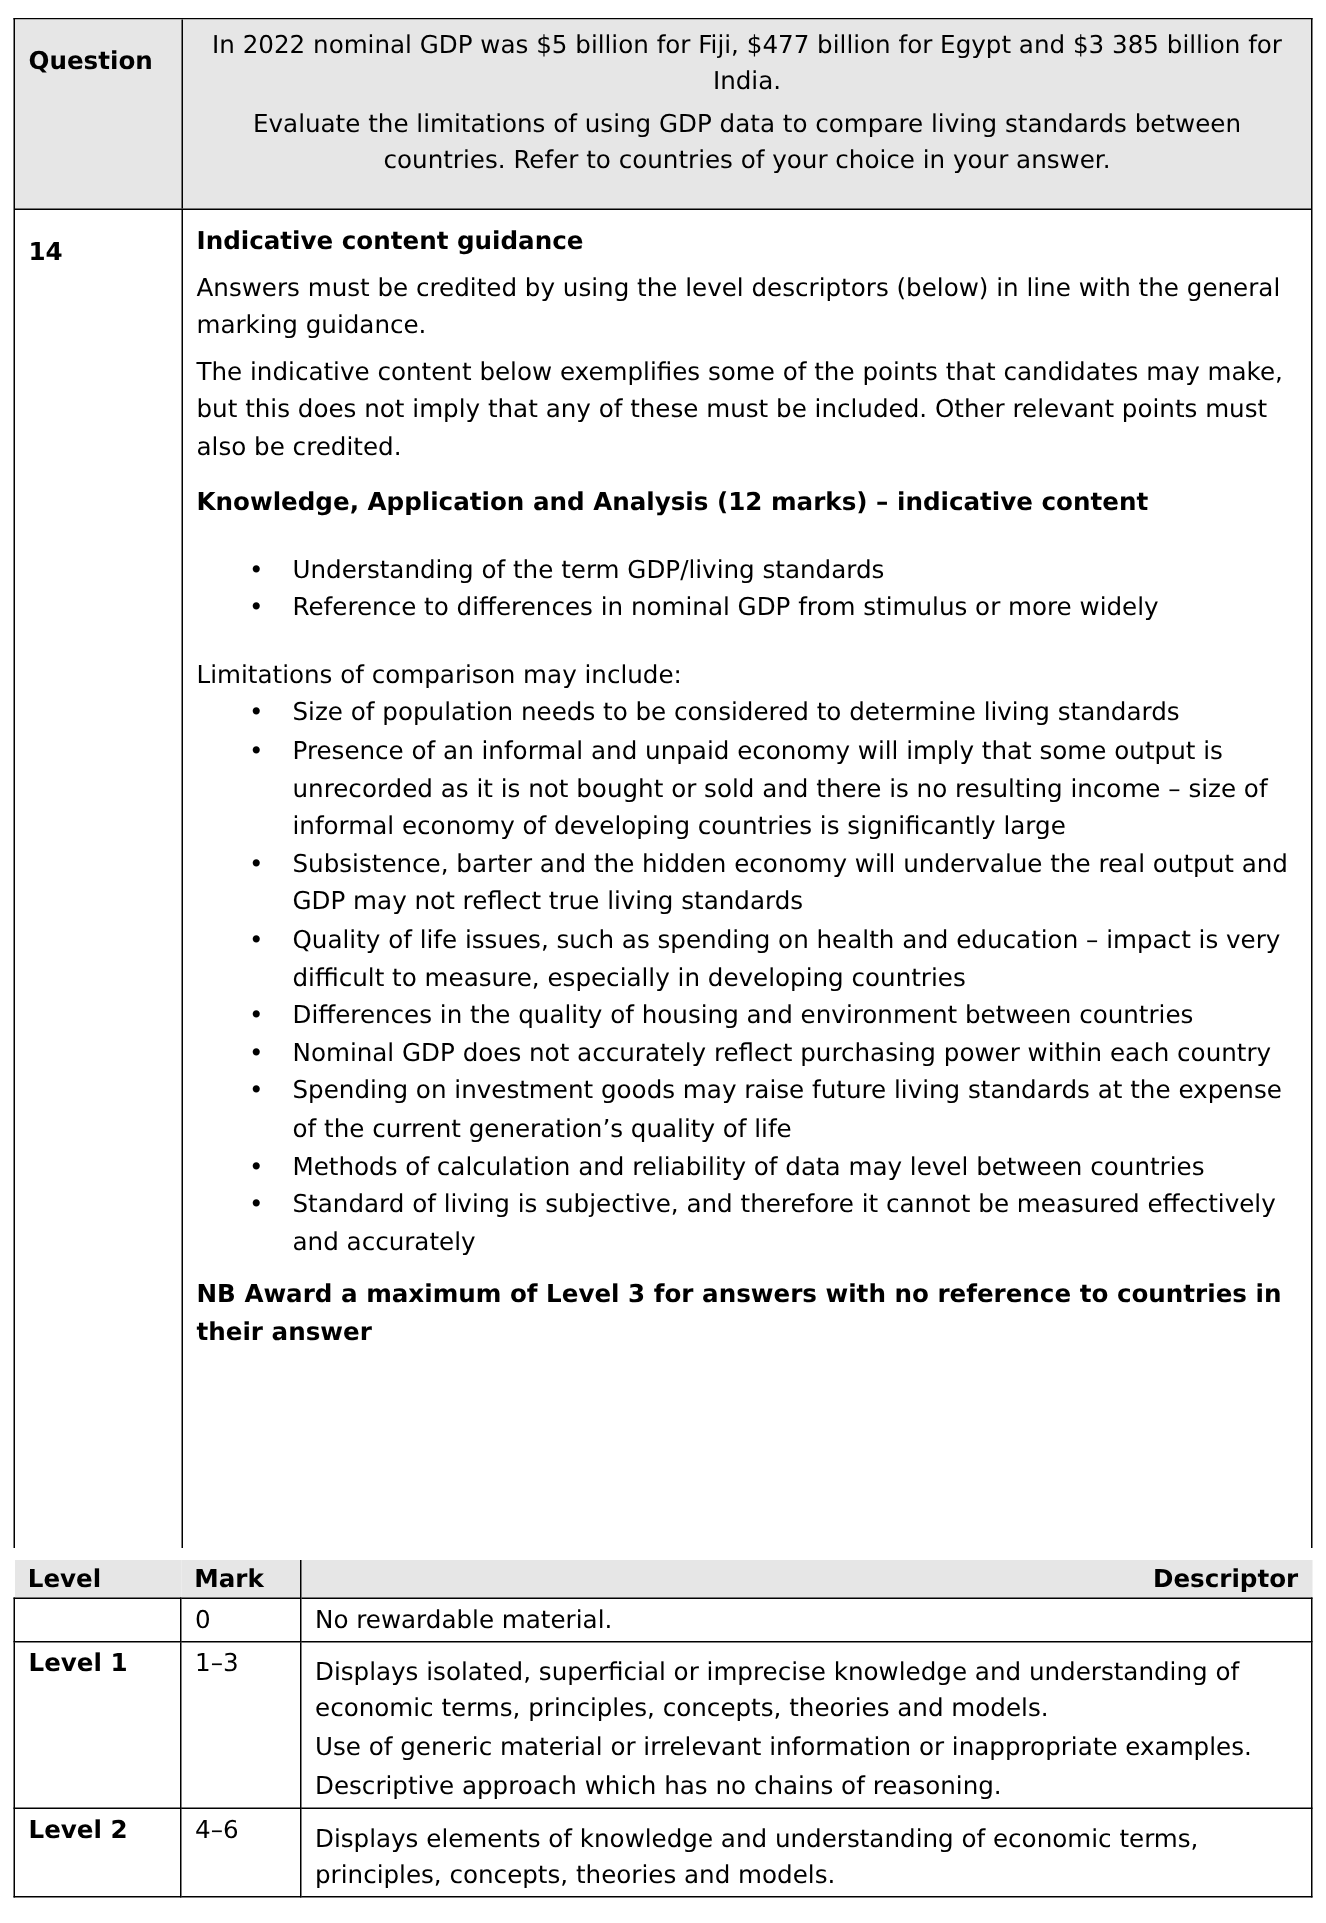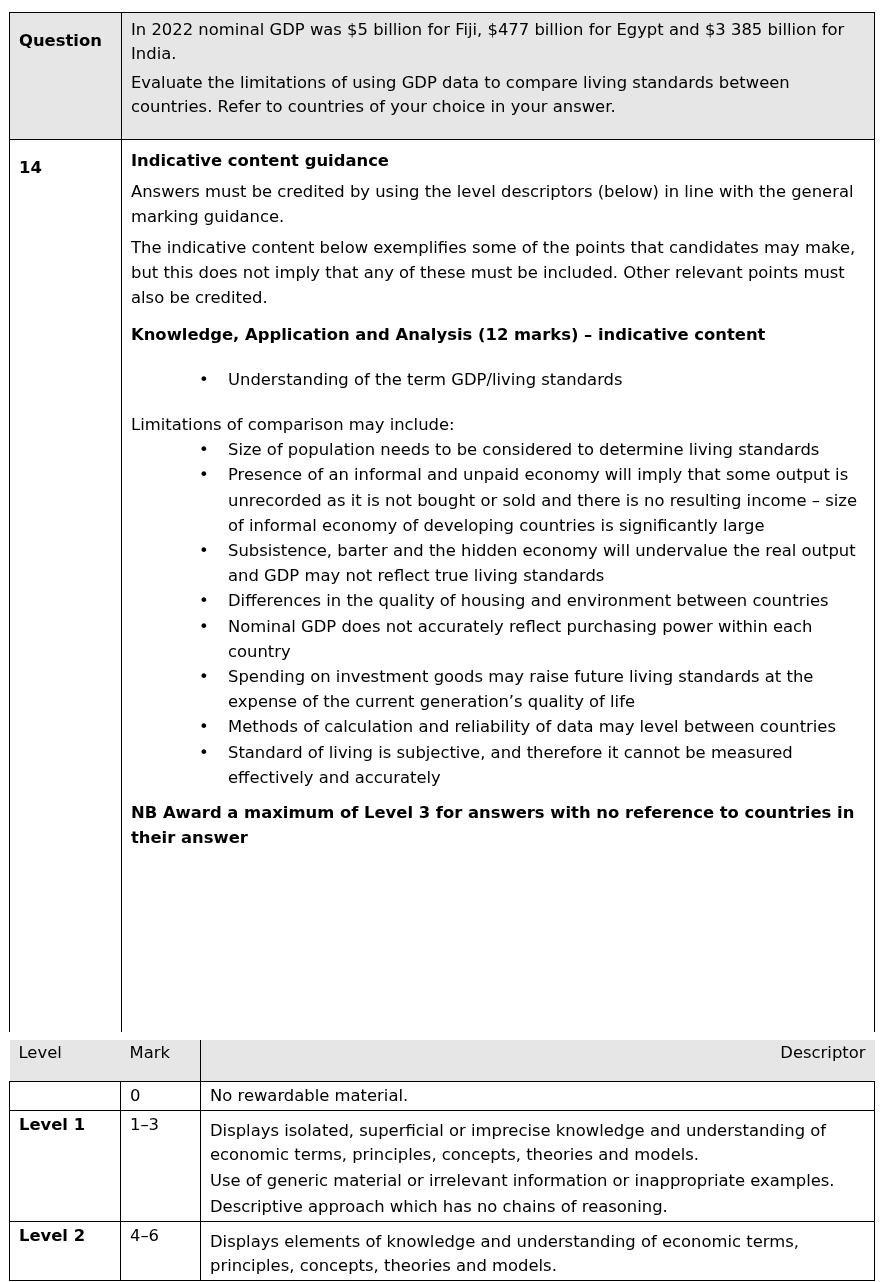--- a/index.html
+++ b/index.html
@@ -8,39 +8,39 @@
       font-family: "DejaVu Sans", sans-serif; font-size: 16.4px; color: #000;
     }
     .outer {
       position: absolute; left: 9px; top: 12px; width: 866px;
       border: 1.5px solid #000; border-bottom: none; box-sizing: border-box;
     }
     .row { display: flex; }
     .c1 { width: 111px; box-sizing: border-box; padding: 18px 9px; font-weight: bold; }
     .c2 { flex: 1; box-sizing: border-box; border-left: 1.5px solid #000; padding: 3px 9px 0 9px; }
     .q-row { background: #e6e6e6; height: 126px; border-bottom: 1.5px solid #000; }
-    .q-row .c2 p { margin: 0 0 5px 0; line-height: 24px; }
+    .q-row .c2 p { margin: 0 0 5px 0; line-height: 24px; text-align: center; }
     .q-row .c2 { padding-top: 5px; }
     .main-row { height: 892px; }
     .main-row .c2 p { margin: 0 0 6px 0; line-height: 25px; }
     .b { font-weight: bold; }
     .head-guid { margin-top: 5px !important; }
     ul { margin: 0; padding: 0 0 0 64px; list-style: none; }
-    ul li { position: relative; line-height: 25.2px; margin-left: 33px; }
+    ul li { position: relative; line-height: 25.2px; }
     ul li::before {
       content: "\2022"; position: absolute; left: -29px; top: 0;
     }
     .gap-14 { height: 14px; }
     .gap-20 { height: 20px; }
     .lv-table {
       position: absolute; left: 9px; top: 1040px; width: 866px;
       border-collapse: collapse; table-layout: fixed;
     }
     .lv-table td { vertical-align: top; line-height: 24px; padding: 2px 9px; }
-    .lv-head td { background: #e6e6e6; font-weight: normal; padding-top: 1px; padding-bottom: 16px; line-height: 24px; }
+    .lv-head td { background: #e6e6e6; font-weight: bold; padding-top: 1px; padding-bottom: 0; line-height: 24px; }
     .lv-head td.mk { border-left: none; }
     .lv-head td.ds { border-left: 1.5px solid #000; text-align: right; }
     .lv-table tr.body-row td { border: 1.5px solid #000; }
     .lv-table tr.body-row td.lvl { font-weight: bold; }
     .lv-table p { margin: 0 0 0 0; }
     .lv-table p + p { margin-top: 2px; }
   </style>
 </head>
 <body>
 
@@ -56,27 +56,29 @@
   <div class="row main-row">
     <div class="c1">14</div>
     <div class="c2">
       <p class="b head-guid">Indicative content guidance</p>
       <p>Answers must be credited by using the level descriptors (below) in line with the general marking guidance.</p>
       <p>The indicative content below exemplifies some of the points that candidates may make, but this does not imply that any of these must be included. Other relevant points must also be credited.</p>
       <p class="b" style="margin-top:12px">Knowledge, Application and Analysis (12 marks) – indicative content</p>
       <div class="gap-14"></div>
       <ul>
         <li>Understanding of the term GDP/living standards</li>
+        <li>Reference to differences in nominal GDP from stimulus or more widely</li>
       </ul>
       <div class="gap-20"></div>
       <p style="margin-bottom:0">Limitations of comparison may include:</p>
       <ul>
         <li>Size of population needs to be considered to determine living standards</li>
         <li>Presence of an informal and unpaid economy will imply that some output is unrecorded as it is not bought or sold and there is no resulting income – size of informal economy of developing countries is significantly large</li>
         <li>Subsistence, barter and the hidden economy will undervalue the real output and GDP may not reflect true living standards</li>
+        <li>Quality of life issues, such as spending on health and education – impact is very difficult to measure, especially in developing countries</li>
         <li>Differences in the quality of housing and environment between countries</li>
         <li>Nominal GDP does not accurately reflect purchasing power within each country</li>
         <li>Spending on investment goods may raise future living standards at the expense of the current generation’s quality of life</li>
         <li>Methods of calculation and reliability of data may level between countries</li>
         <li>Standard of living is subjective, and therefore it cannot be measured effectively and accurately</li>
       </ul>
       <p class="b" style="margin-top:10px">NB Award a maximum of Level 3 for answers with no reference to countries in their answer</p>
     </div>
   </div>
 </div>

